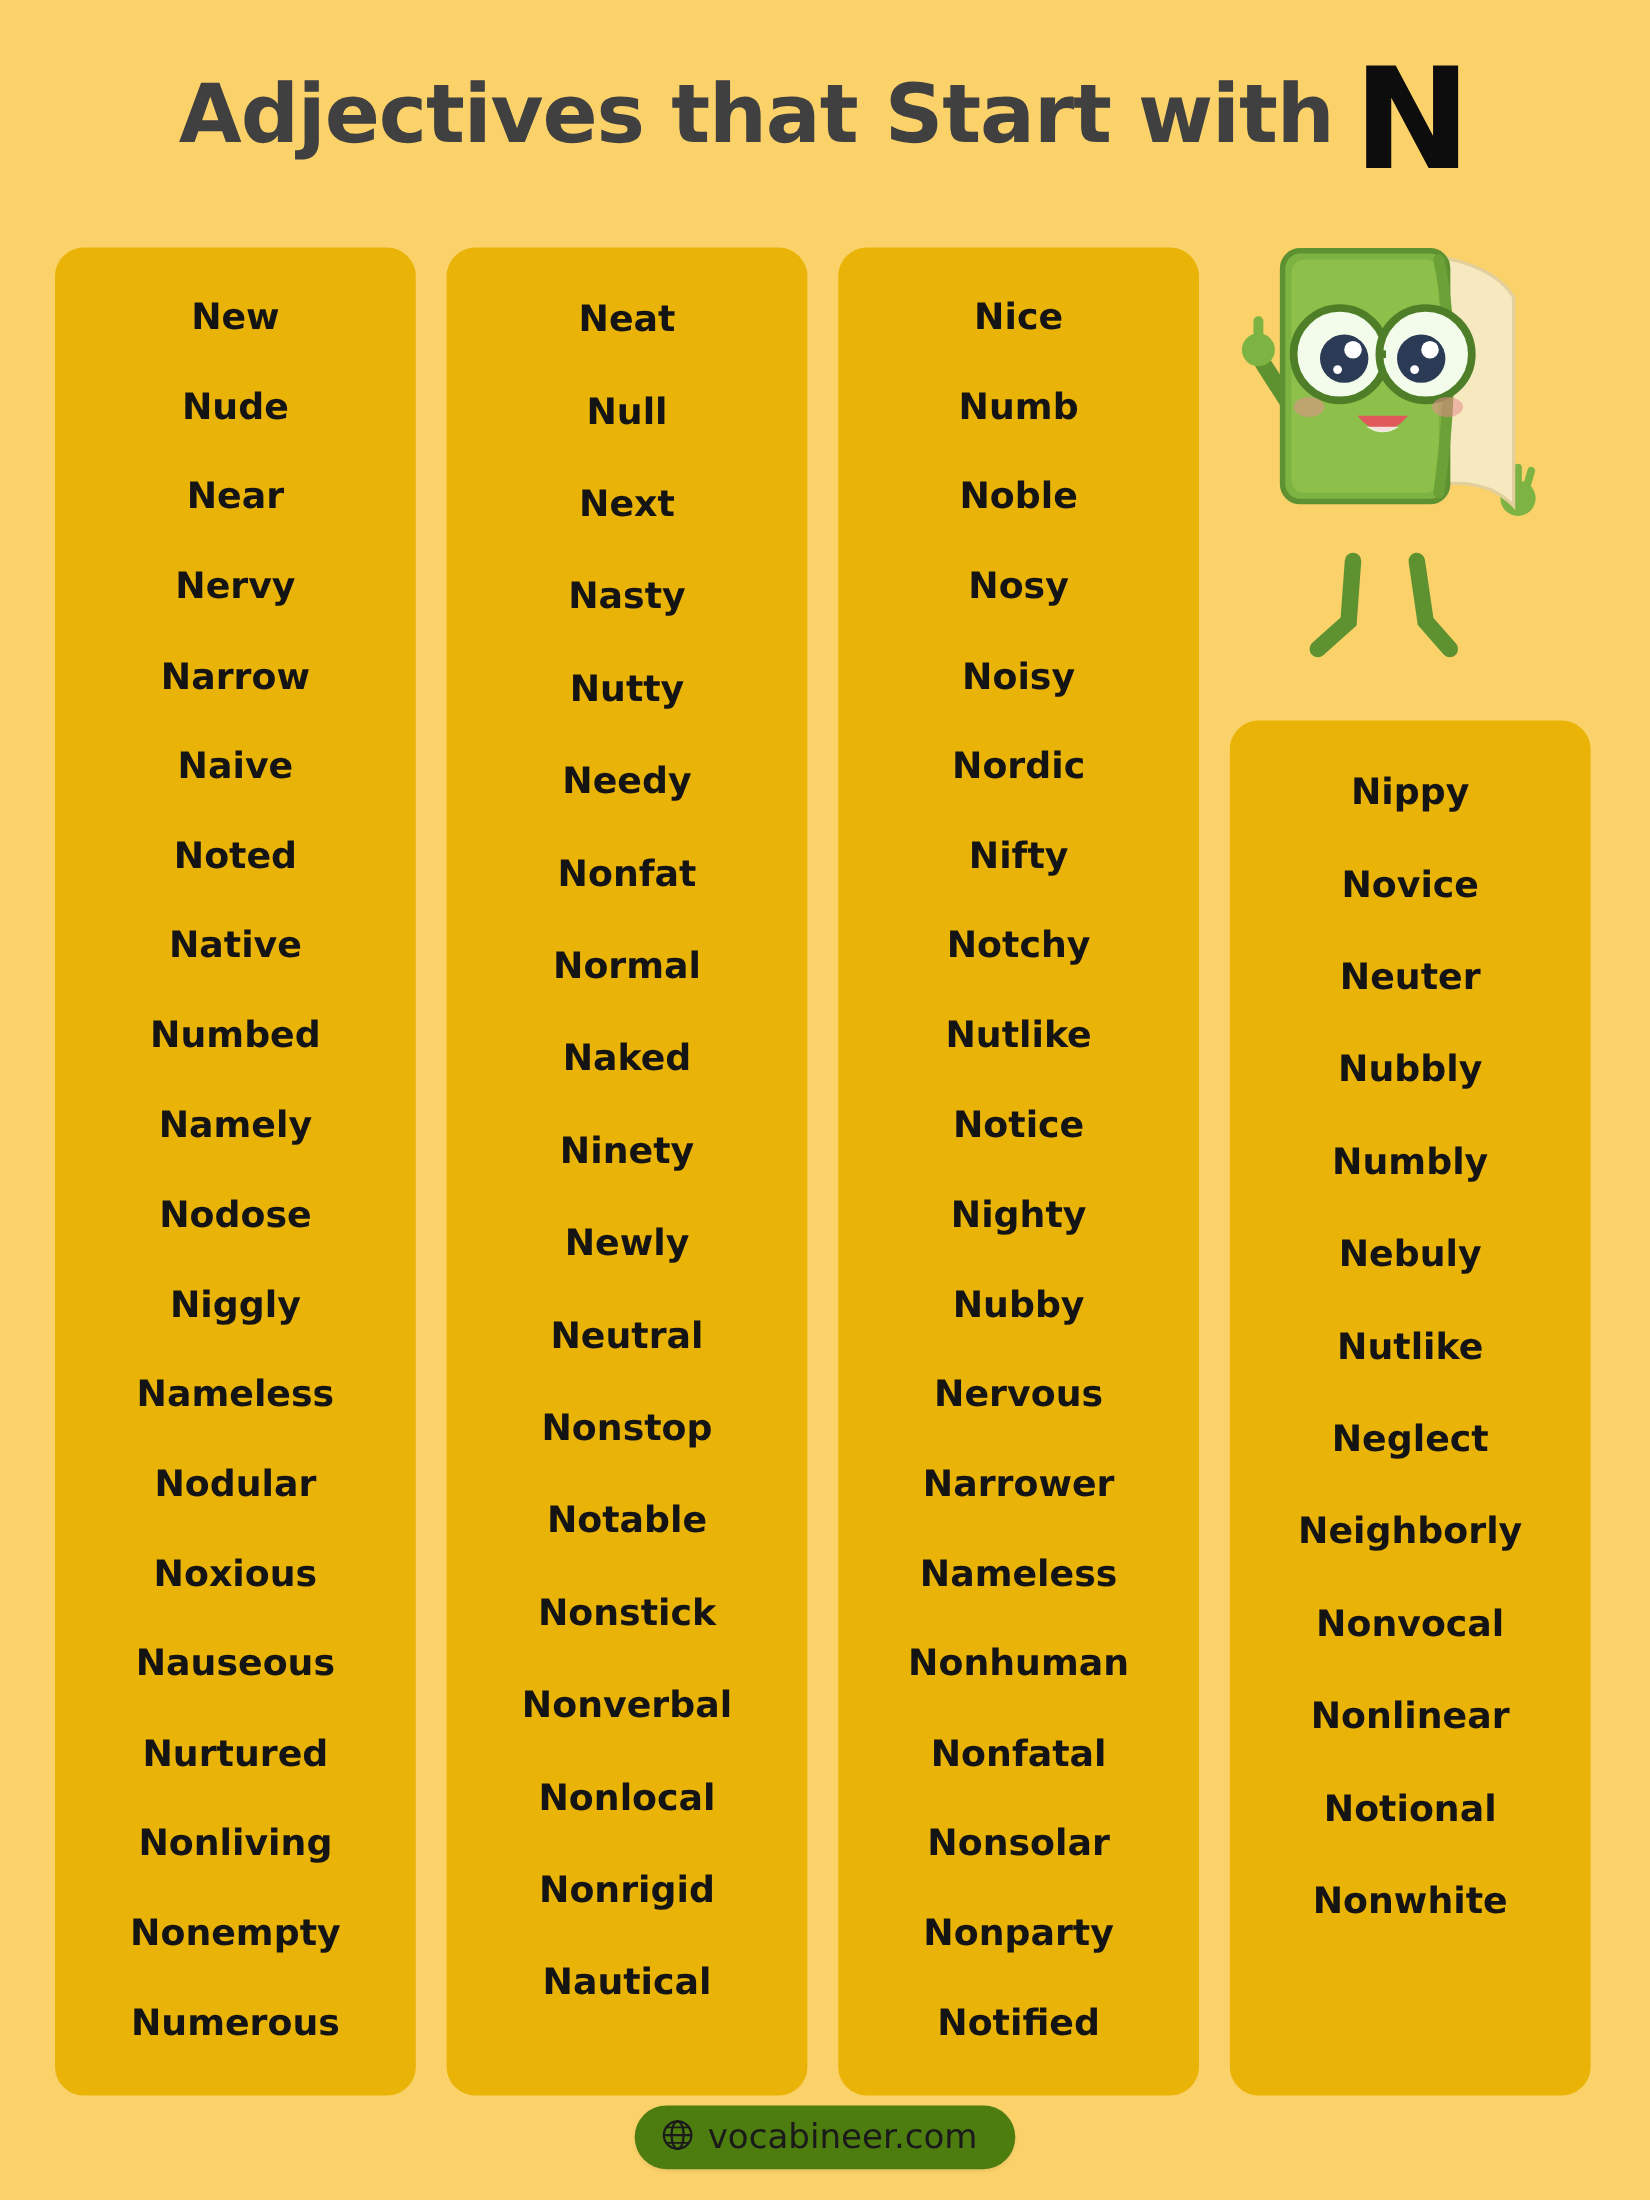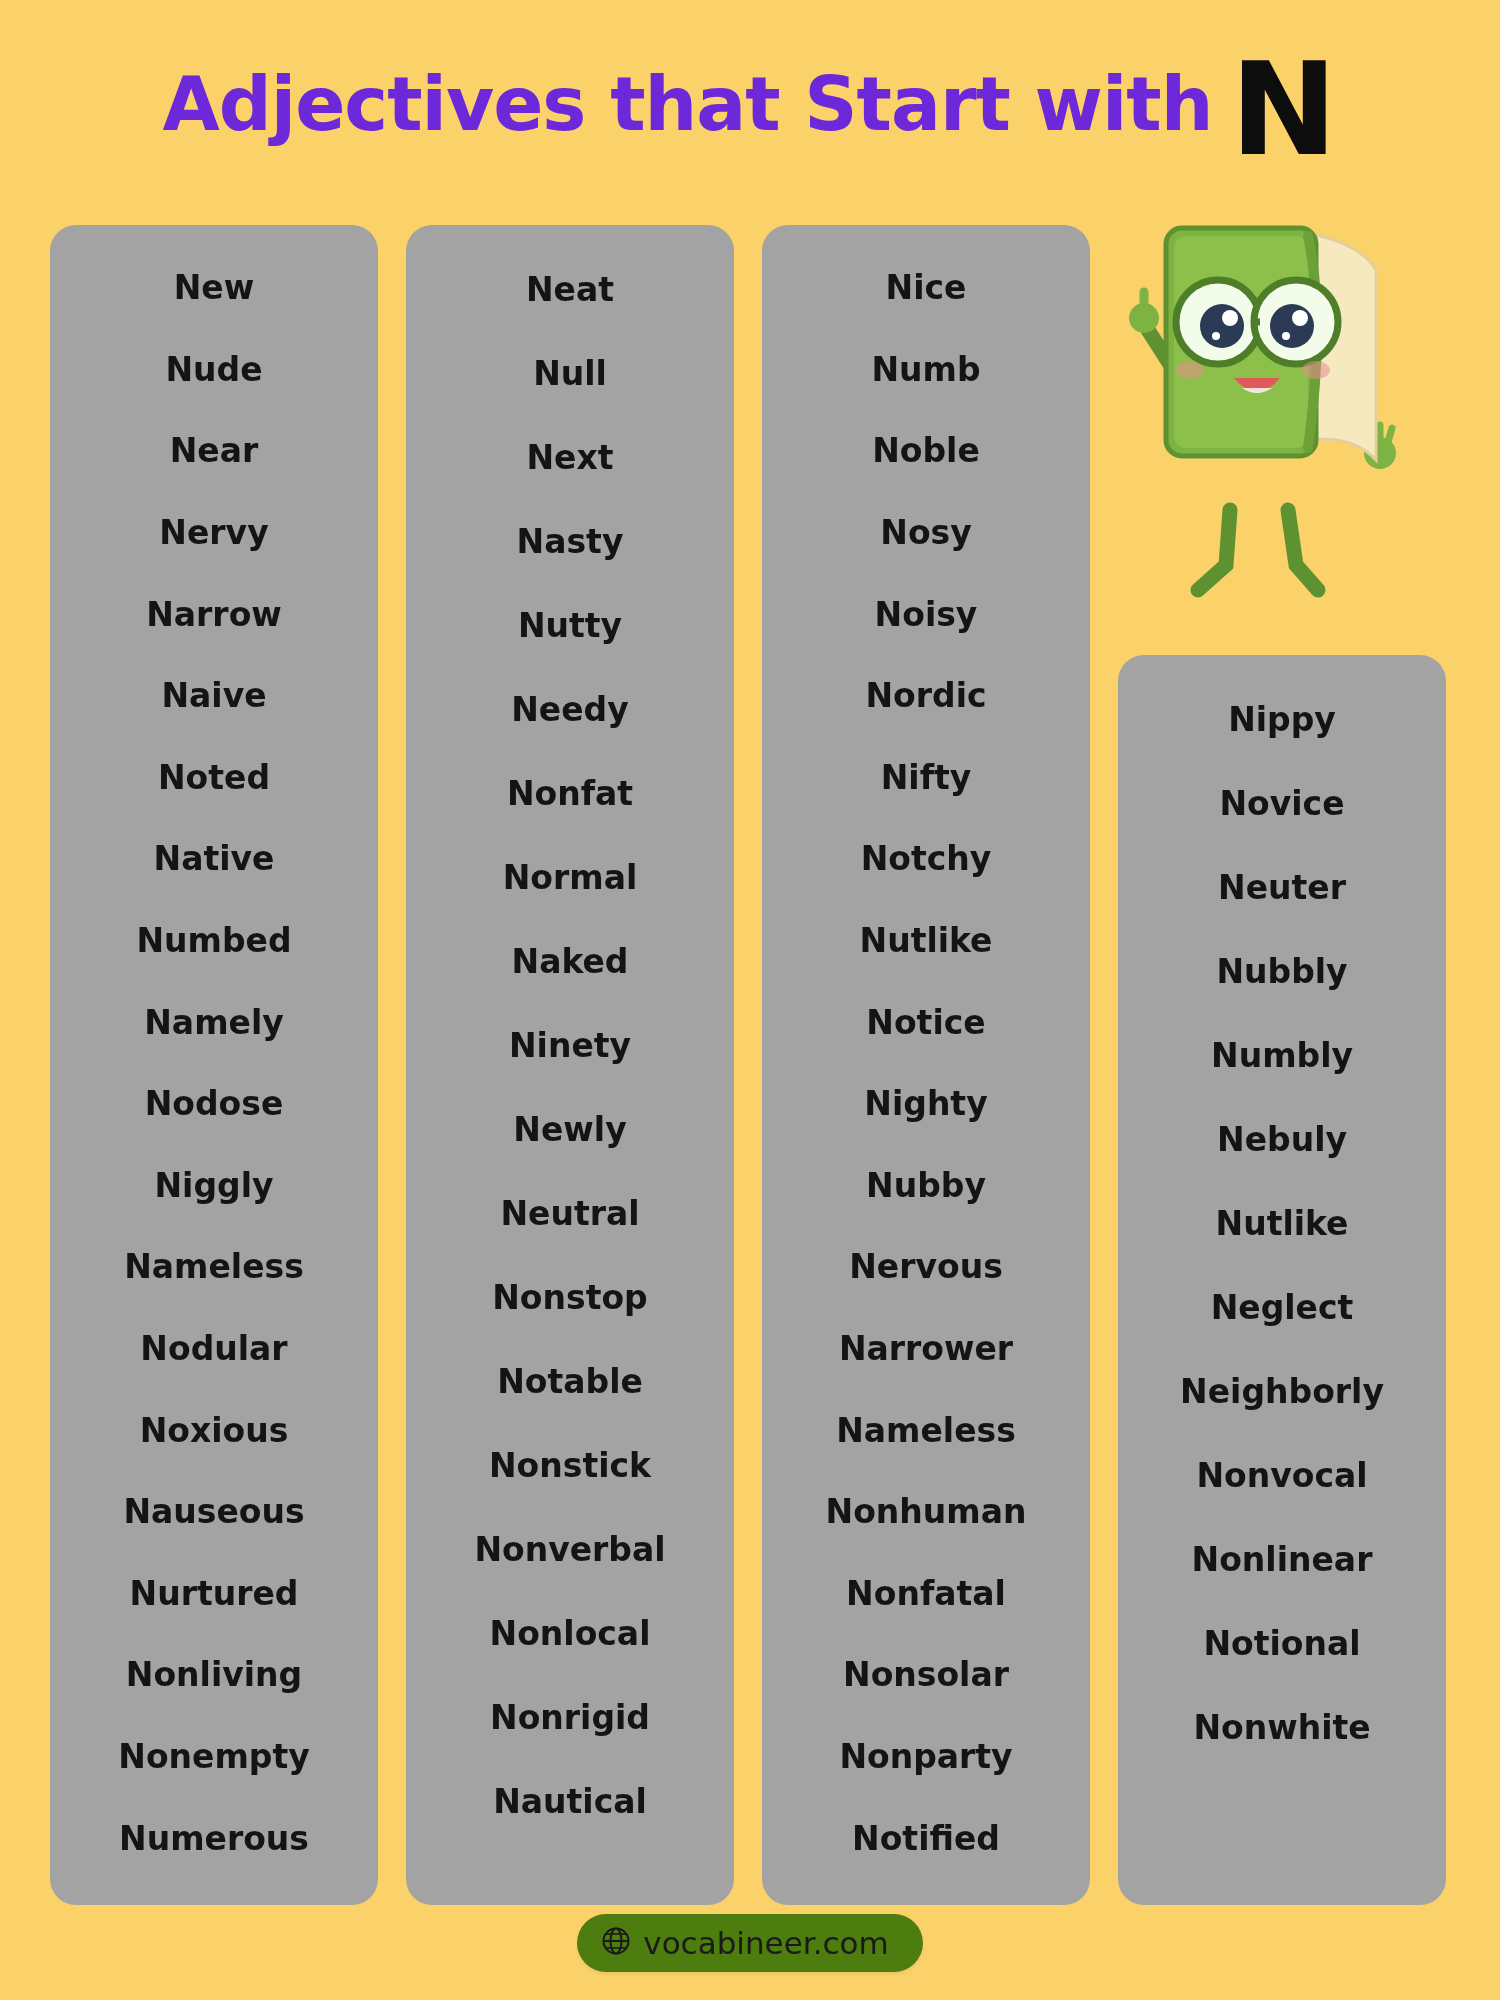--- a/index.html
+++ b/index.html
@@ -25,21 +25,21 @@
     display: flex;
     align-items: center;
     justify-content: center;
     padding: 38px 40px 0 40px;
     height: 170px;
   }
   .title-text {
     font-family: "DejaVu Sans", sans-serif;
     font-weight: bold;
     font-size: 74px;
-    color: #6d28d9;
+    color: #404040;
     letter-spacing: -1px;
     white-space: nowrap;
     line-height: 1;
   }
   .title-letter {
     font-family: "DejaVu Sans", sans-serif;
     font-weight: bold;
     font-size: 128px;
     color: #0d0d0d;
     line-height: 0.8;
@@ -50,21 +50,21 @@
   .columns {
     position: absolute;
     top: 225px;
     left: 50px;
     right: 50px;
     display: flex;
     gap: 28px;
   }
   .col {
     width: 328px;
-    background: #a3a3a3;
+    background: #eab308;
     border-radius: 26px;
     padding: 22px 8px 26px 8px;
     display: flex;
     flex-direction: column;
     align-items: center;
   }
   .col-1, .col-2, .col-3 {
     height: 1680px;
   }
   .col-4 {

